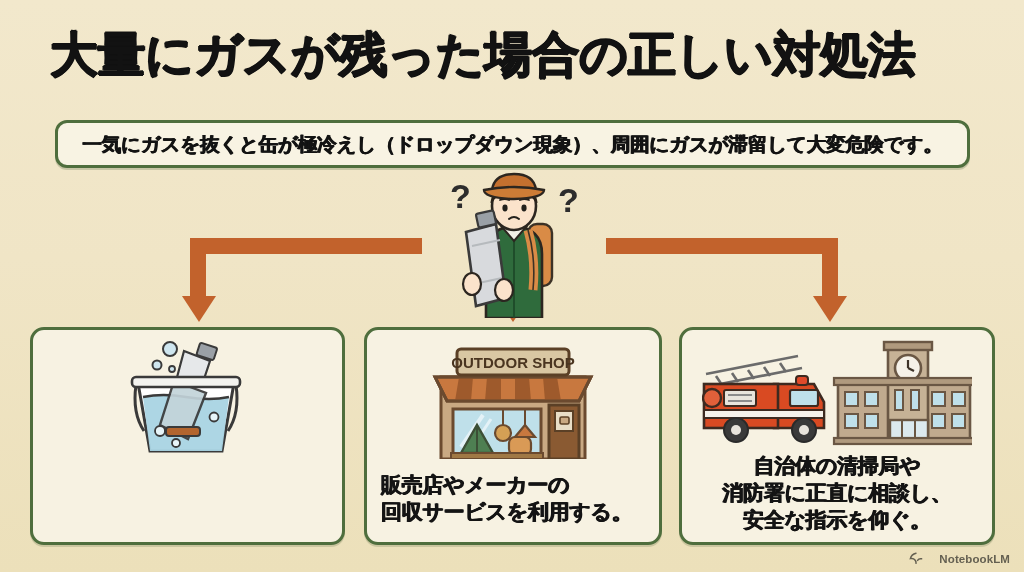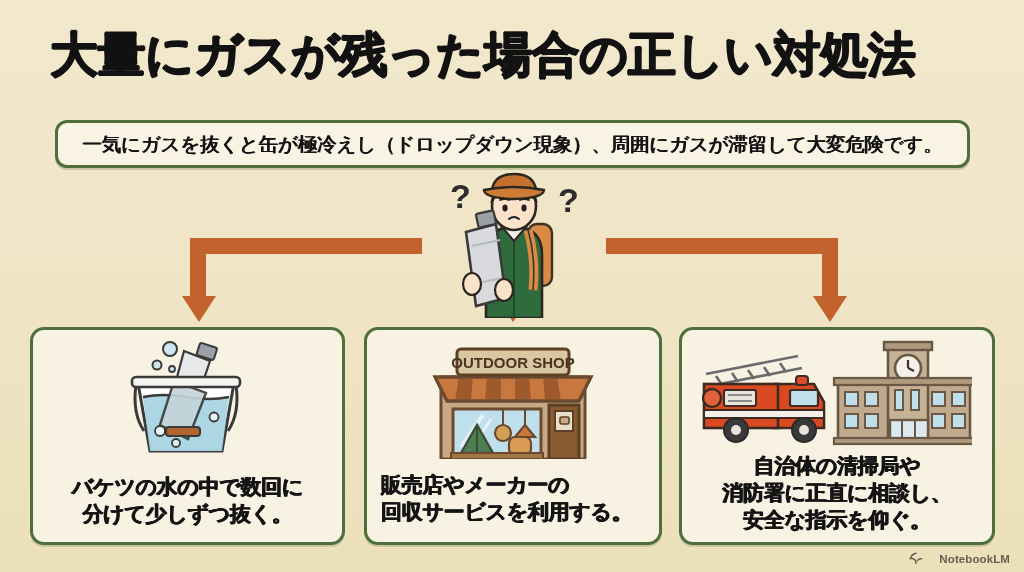--- a/index.html
+++ b/index.html
@@ -49,21 +49,21 @@
     background: #f8f3e3;
     border: 3px solid #4f6e3d;
     border-radius: 12px;
     box-shadow: 0 2px 0 rgba(80,100,60,0.25);
     display: flex;
     align-items: center;
     justify-content: center;
   }
   .subtitle-text {
     font-size: 19.5px;
-    font-weight: 400;
+    font-weight: 700;
     color: #131313;
     letter-spacing: -0.2px;
     white-space: nowrap;
     text-shadow: 0.6px 0 0 #131313, -0.6px 0 0 #131313;
   }
 
   
   .arrows {
     position: absolute;
     left: 0;
@@ -248,22 +248,20 @@
         <path d="M86 46 L118 58 L100 104 L72 90 Z" fill="#c3d4da" stroke="#3a3a3a" stroke-width="2.4" opacity="0.92"></path>
         <rect x="78" y="92" width="34" height="9" rx="3" fill="#b3652e" stroke="#3a3a3a" stroke-width="2"></rect>
 
         <rect x="44" y="42" width="108" height="10" rx="4" fill="#f3f3ef" stroke="#3a3a3a" stroke-width="2.6"></rect>
 
         <circle cx="72" cy="96" r="5" fill="#e7f4f8" stroke="#3a3a3a" stroke-width="1.8"></circle>
         <circle cx="88" cy="108" r="4" fill="#e7f4f8" stroke="#3a3a3a" stroke-width="1.8"></circle>
         <circle cx="126" cy="82" r="4.5" fill="#e7f4f8" stroke="#3a3a3a" stroke-width="1.8"></circle>
       </svg>
     </div>
-    <div class="card-caption">バケツの水の中で数回に
-分けて少しずつ抜く。</div>
   </div>
 
   <div class="card" id="card-3">
     <div class="card-art">
       <svg viewBox="0 0 270 116" width="270" height="116">
 
         <g>
 
           <g stroke="#6b6b6b" stroke-width="2.6" fill="none">
             <line x1="4" y1="36" x2="96" y2="18"></line>

